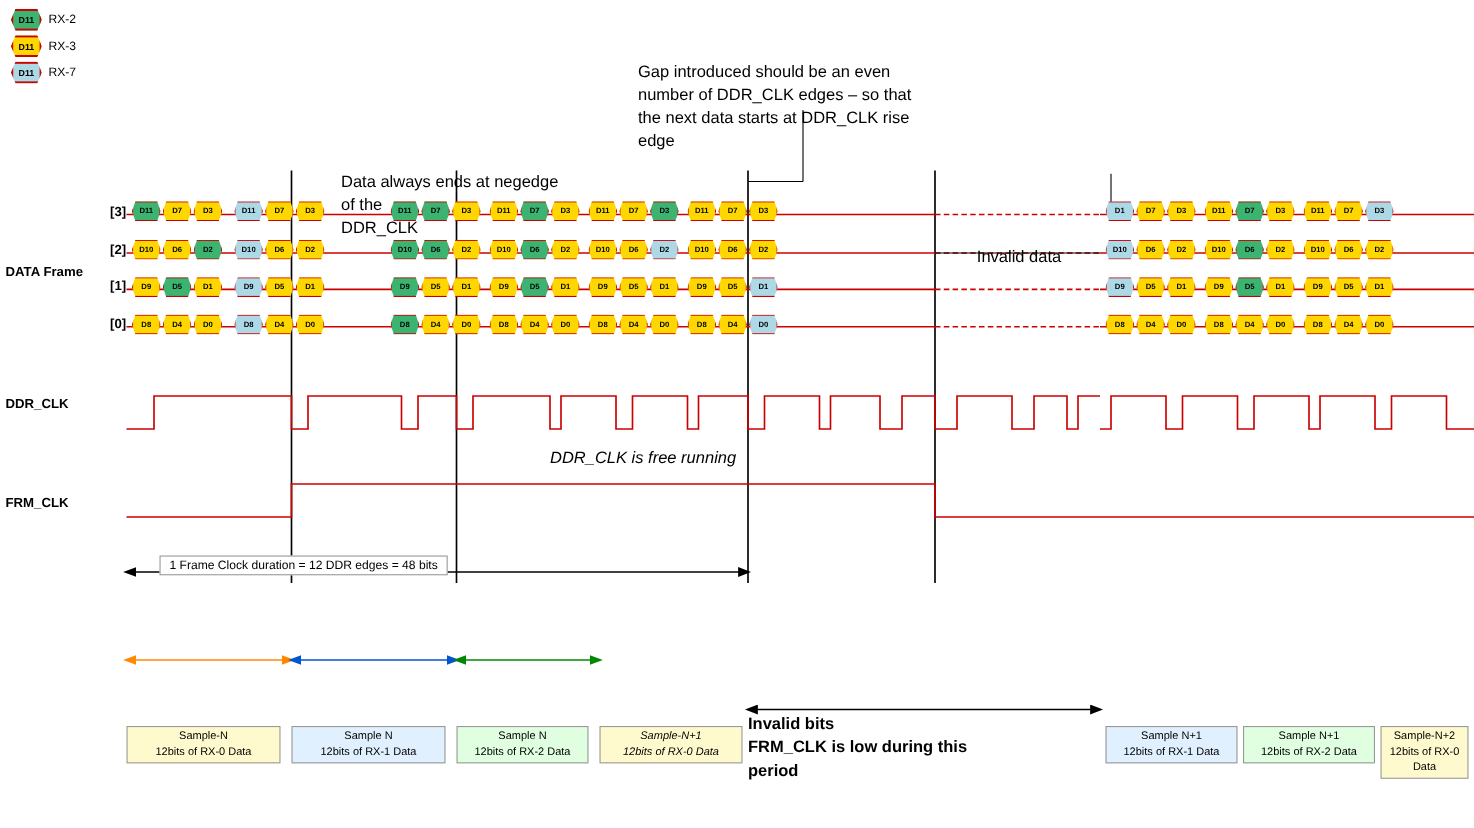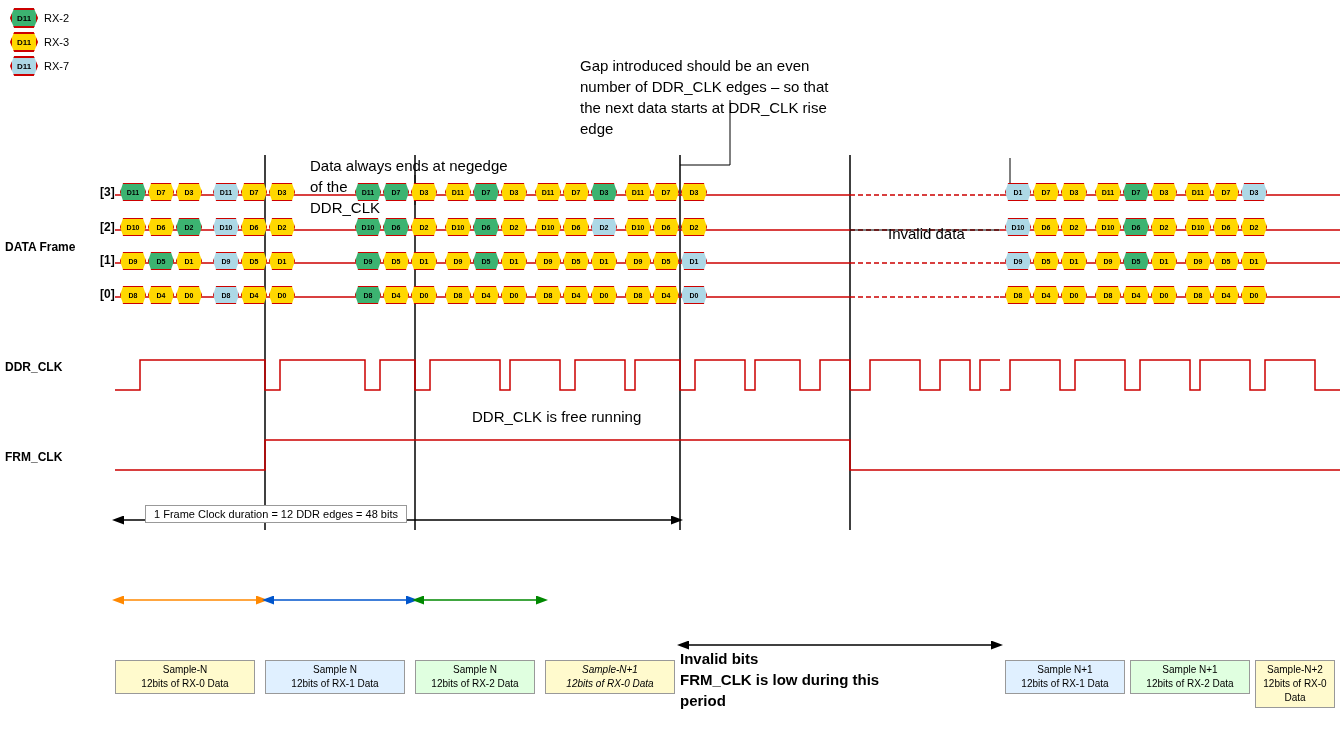--- a/index.html
+++ b/index.html
@@ -209,21 +209,21 @@
   <div class="lane-label" style="left:5px; top:450px; font-weight:bold;">FRM_CLK</div>
 
   <div class="annotation" style="left:580px; top:55px; width:260px; line-height:1.4;">Gap introduced should be an even number of DDR_CLK edges – so that
 the next data starts at DDR_CLK rise edge</div>
 
   <div class="annotation" style="left:310px; top:155px; width:200px; line-height:1.4;">Data always ends at negedge of the<br>DDR_CLK</div>
 
 
   <div class="annotation" style="left:860px; top:225px;margin-left:28px;">Invalid data</div>
 
-  <div class="annotation" style="left:472px; top:408px;">DDR_CLK is free running</div>
+  <div class="annotation" style="left:500px; top:408px;font-style:italic;">DDR_CLK is free running</div>
 
   <div style="position:absolute; left:145px; top:505px; border:1px solid #999; background:#fff; padding:2px 8px; font-size:11px;">1 Frame Clock duration = 12 DDR edges = 48 bits</div>
 
   <div class="annotation" style="left:680px; top:648px; width:200px; line-height:1.4;font-weight:bold;">Invalid bits<br>FRM_CLK is low during this<br>period</div>
 
   <div class="hex-cell hex-green" style="left:120px;top:183px;">D11</div>
   <div class="hex-cell hex-yellow" style="left:148px;top:183px;">D7</div>
   <div class="hex-cell hex-yellow" style="left:176px;top:183px;">D3</div>
 
   <div class="hex-cell hex-blue" style="left:213px;top:183px;">D11</div>

